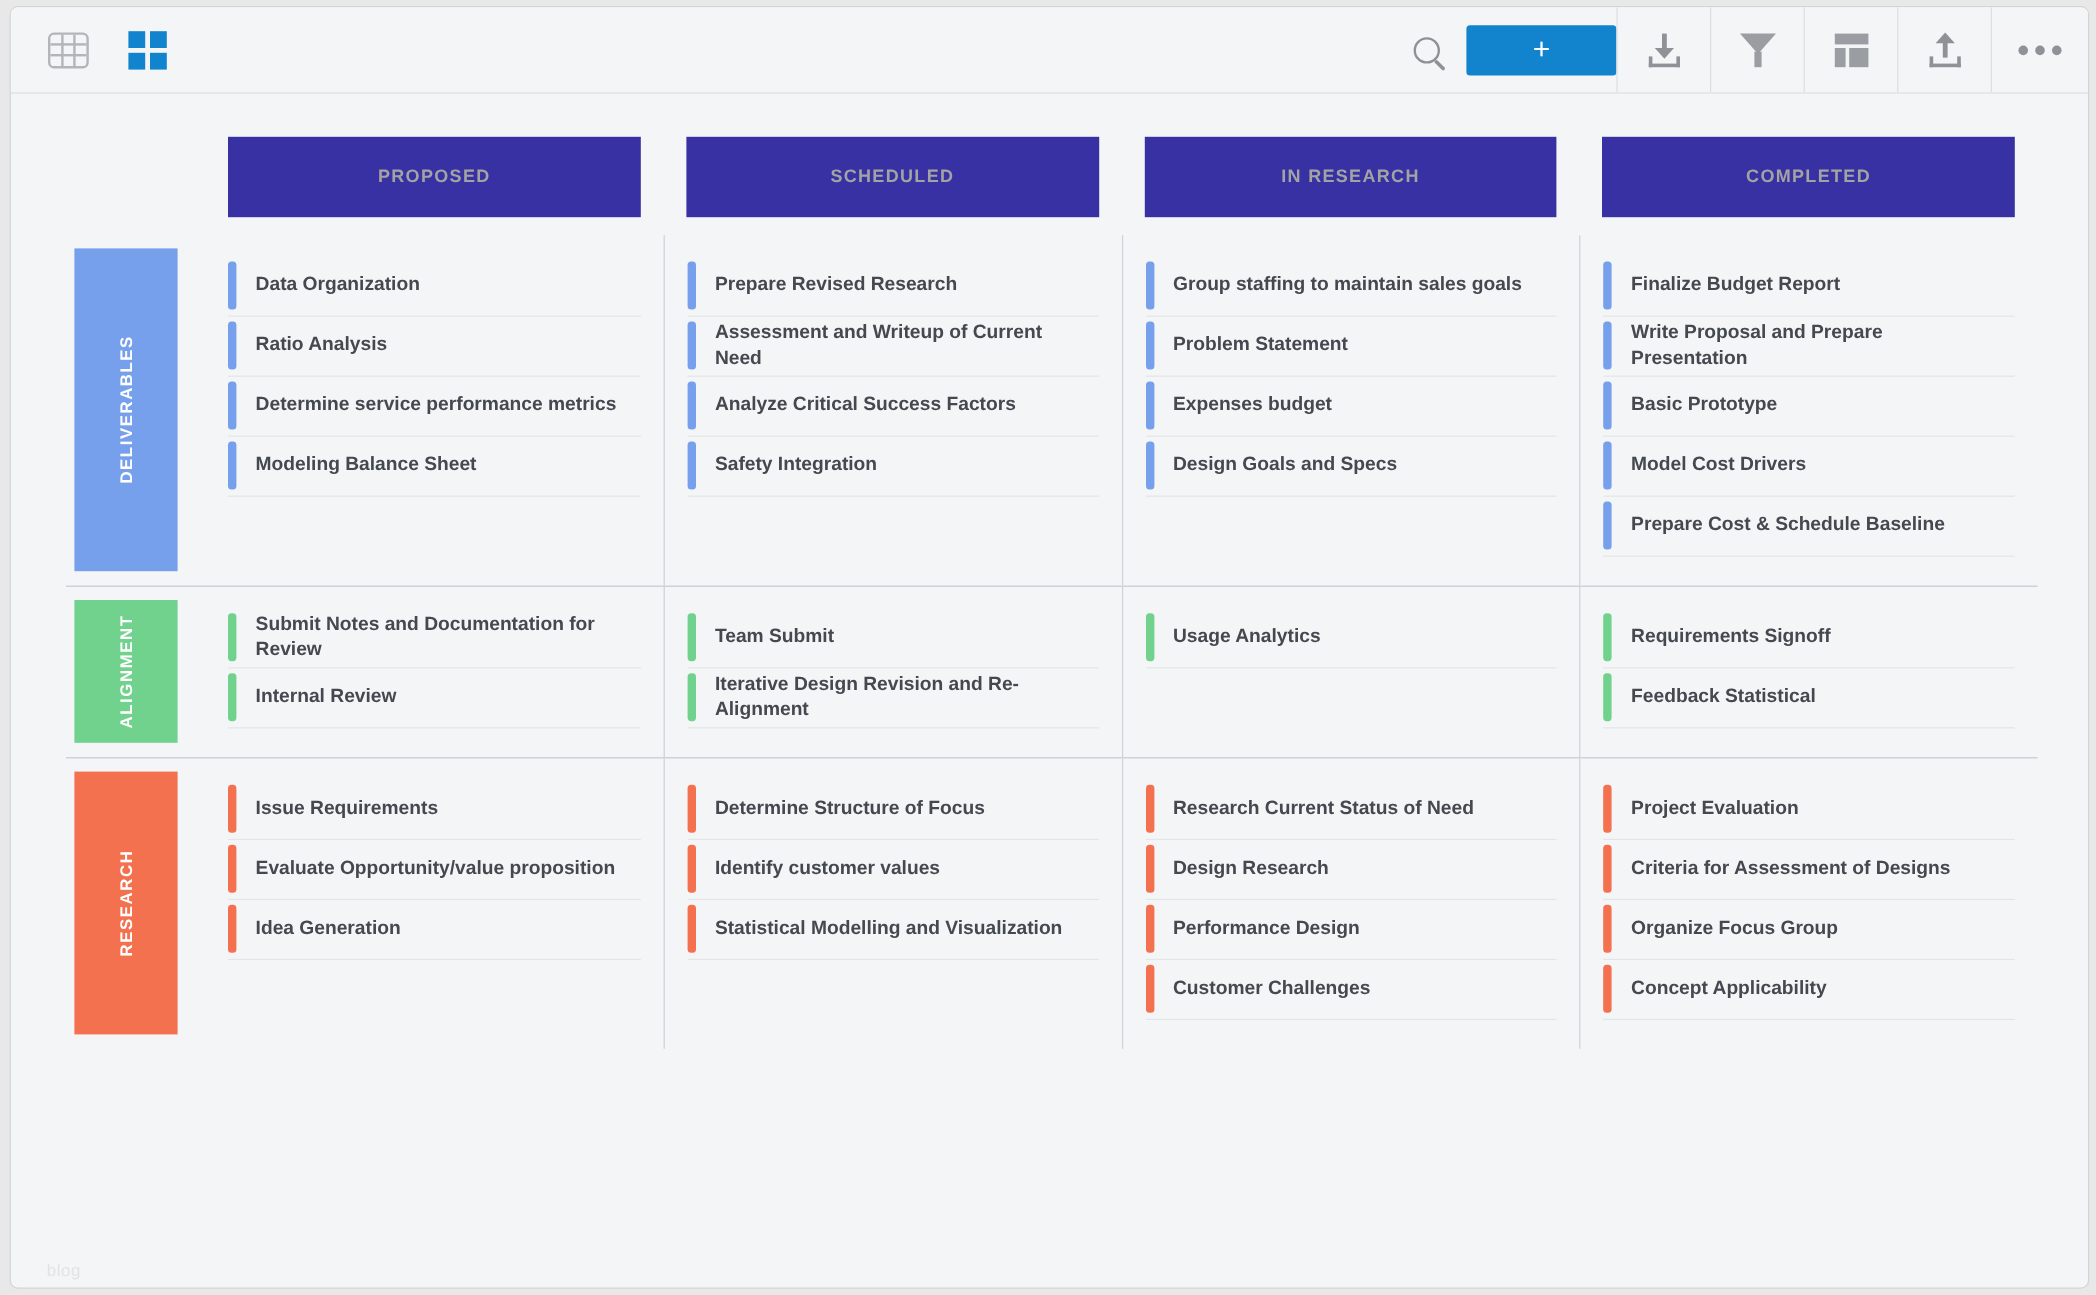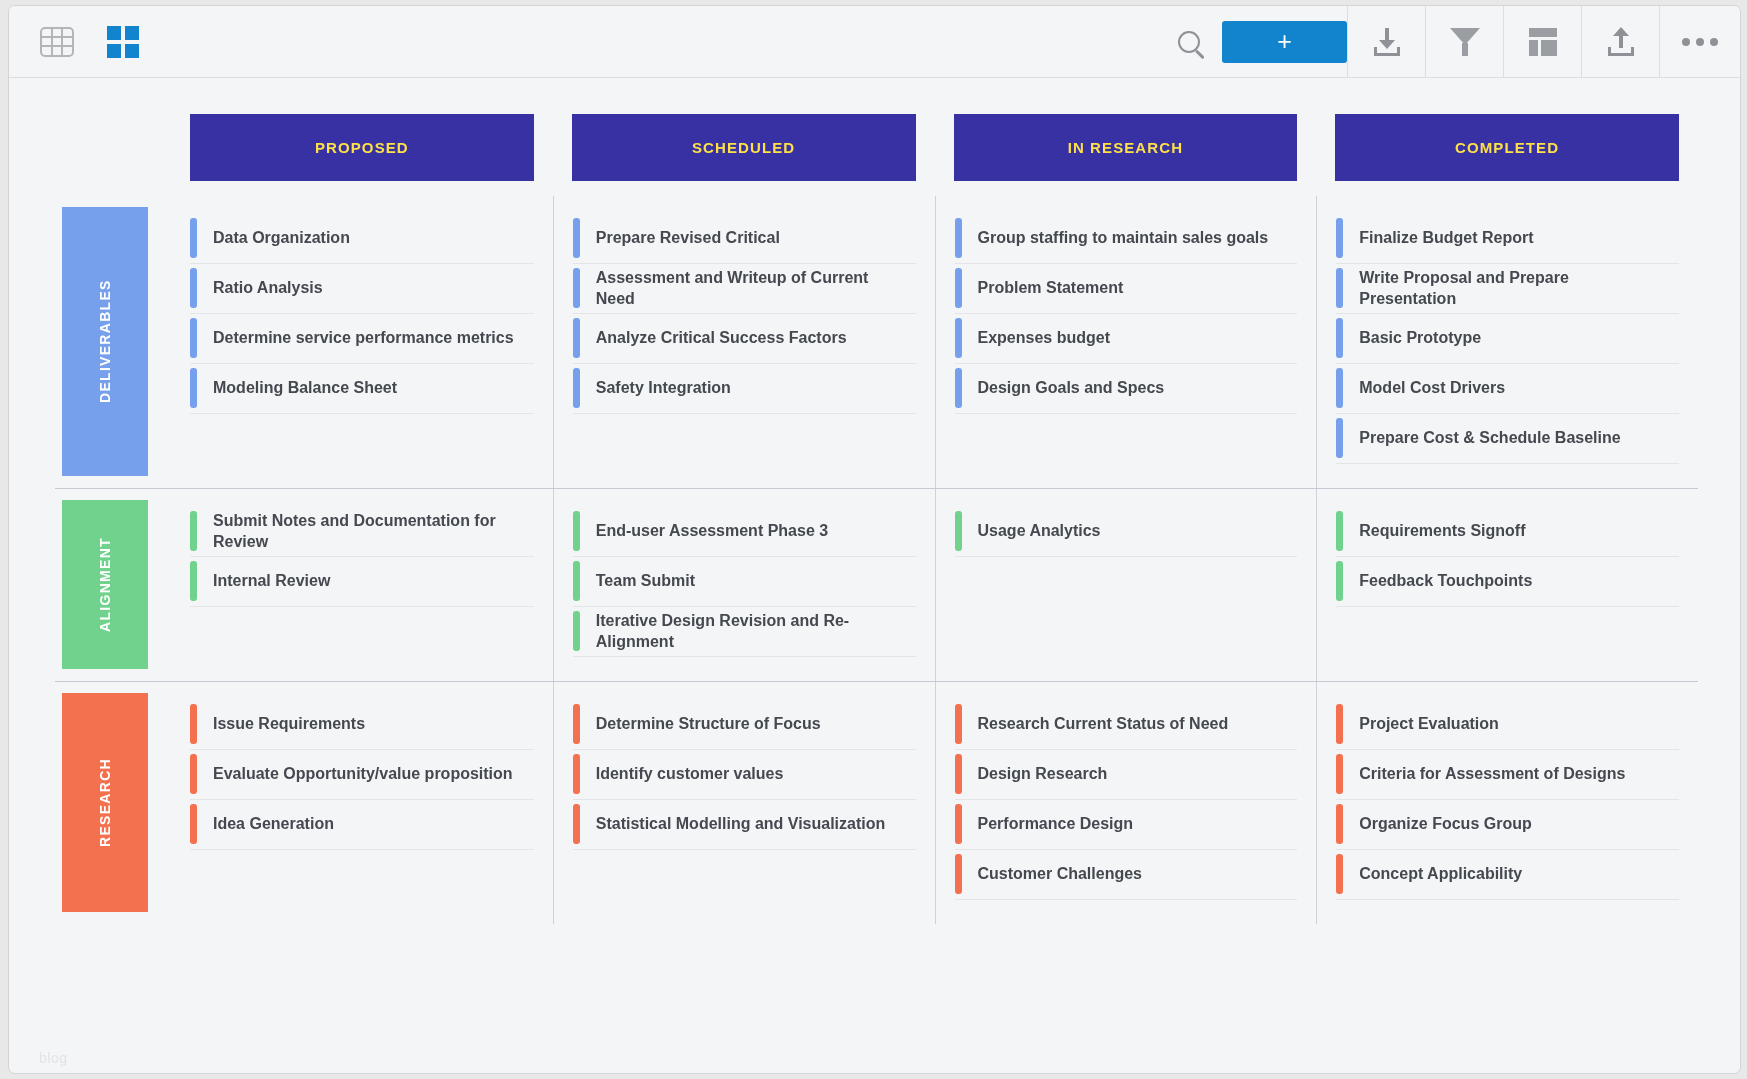--- a/index.html
+++ b/index.html
@@ -206,21 +206,21 @@
   .grid {
     display: grid;
     grid-template-columns: 46px 100px 16px 1fr 1fr 1fr 1fr 42px;
     grid-template-rows: 82px 1fr;
     height: 100%;
   }
 
   
   .col-header {
     background: #3831a3;
-    color: #fde047;
+    color: #a3a3a3;
     font-size: 15px;
     font-weight: 700;
     letter-spacing: 1.1px;
     display: flex;
     align-items: center;
     justify-content: center;
     height: 67px;
     margin: 0 19px;
     align-self: start;
   }
@@ -405,21 +405,21 @@
                 <div class="card-text">Determine service performance metrics</div>
               </div>
               <div class="card">
                 <div class="card-bar" style="background: rgb(119, 160, 236);"></div>
                 <div class="card-text">Modeling Balance Sheet</div>
               </div>
             </div>
             <div class="lane-col">
               <div class="card">
                 <div class="card-bar" style="background: rgb(119, 160, 236);"></div>
-                <div class="card-text">Prepare Revised Critical</div>
+                <div class="card-text">Prepare Revised Research</div>
               </div>
               <div class="card">
                 <div class="card-bar" style="background: rgb(119, 160, 236);"></div>
                 <div class="card-text">Assessment and Writeup of Current Need</div>
               </div>
               <div class="card">
                 <div class="card-bar" style="background: rgb(119, 160, 236);"></div>
                 <div class="card-text">Analyze Critical Success Factors</div>
               </div>
               <div class="card">
@@ -477,45 +477,41 @@
                 <div class="card-text">Submit Notes and Documentation for Review</div>
               </div>
               <div class="card">
                 <div class="card-bar" style="background: rgb(112, 210, 141);"></div>
                 <div class="card-text">Internal Review</div>
               </div>
             </div>
             <div class="lane-col">
               <div class="card">
                 <div class="card-bar" style="background: rgb(112, 210, 141);"></div>
-                <div class="card-text">End-user Assessment Phase 3</div>
-              </div>
-              <div class="card">
-                <div class="card-bar" style="background: rgb(112, 210, 141);"></div>
                 <div class="card-text">Team Submit</div>
               </div>
               <div class="card">
                 <div class="card-bar" style="background: rgb(112, 210, 141);"></div>
                 <div class="card-text">Iterative Design Revision and Re-Alignment</div>
               </div>
             </div>
             <div class="lane-col">
               <div class="card">
                 <div class="card-bar" style="background: rgb(112, 210, 141);"></div>
                 <div class="card-text">Usage Analytics</div>
               </div>
             </div>
             <div class="lane-col">
               <div class="card">
                 <div class="card-bar" style="background: rgb(112, 210, 141);"></div>
                 <div class="card-text">Requirements Signoff</div>
               </div>
               <div class="card">
                 <div class="card-bar" style="background: rgb(112, 210, 141);"></div>
-                <div class="card-text">Feedback Touchpoints</div>
+                <div class="card-text">Feedback Statistical</div>
               </div>
             </div>
           </div>
           <div class="swimlane">
             <div class="lane-label" style="background: rgb(244, 113, 79);">RESEARCH</div>
             <div></div>
             <div class="lane-col first">
               <div class="card">
                 <div class="card-bar" style="background: rgb(244, 113, 79);"></div>
                 <div class="card-text">Issue Requirements</div>

